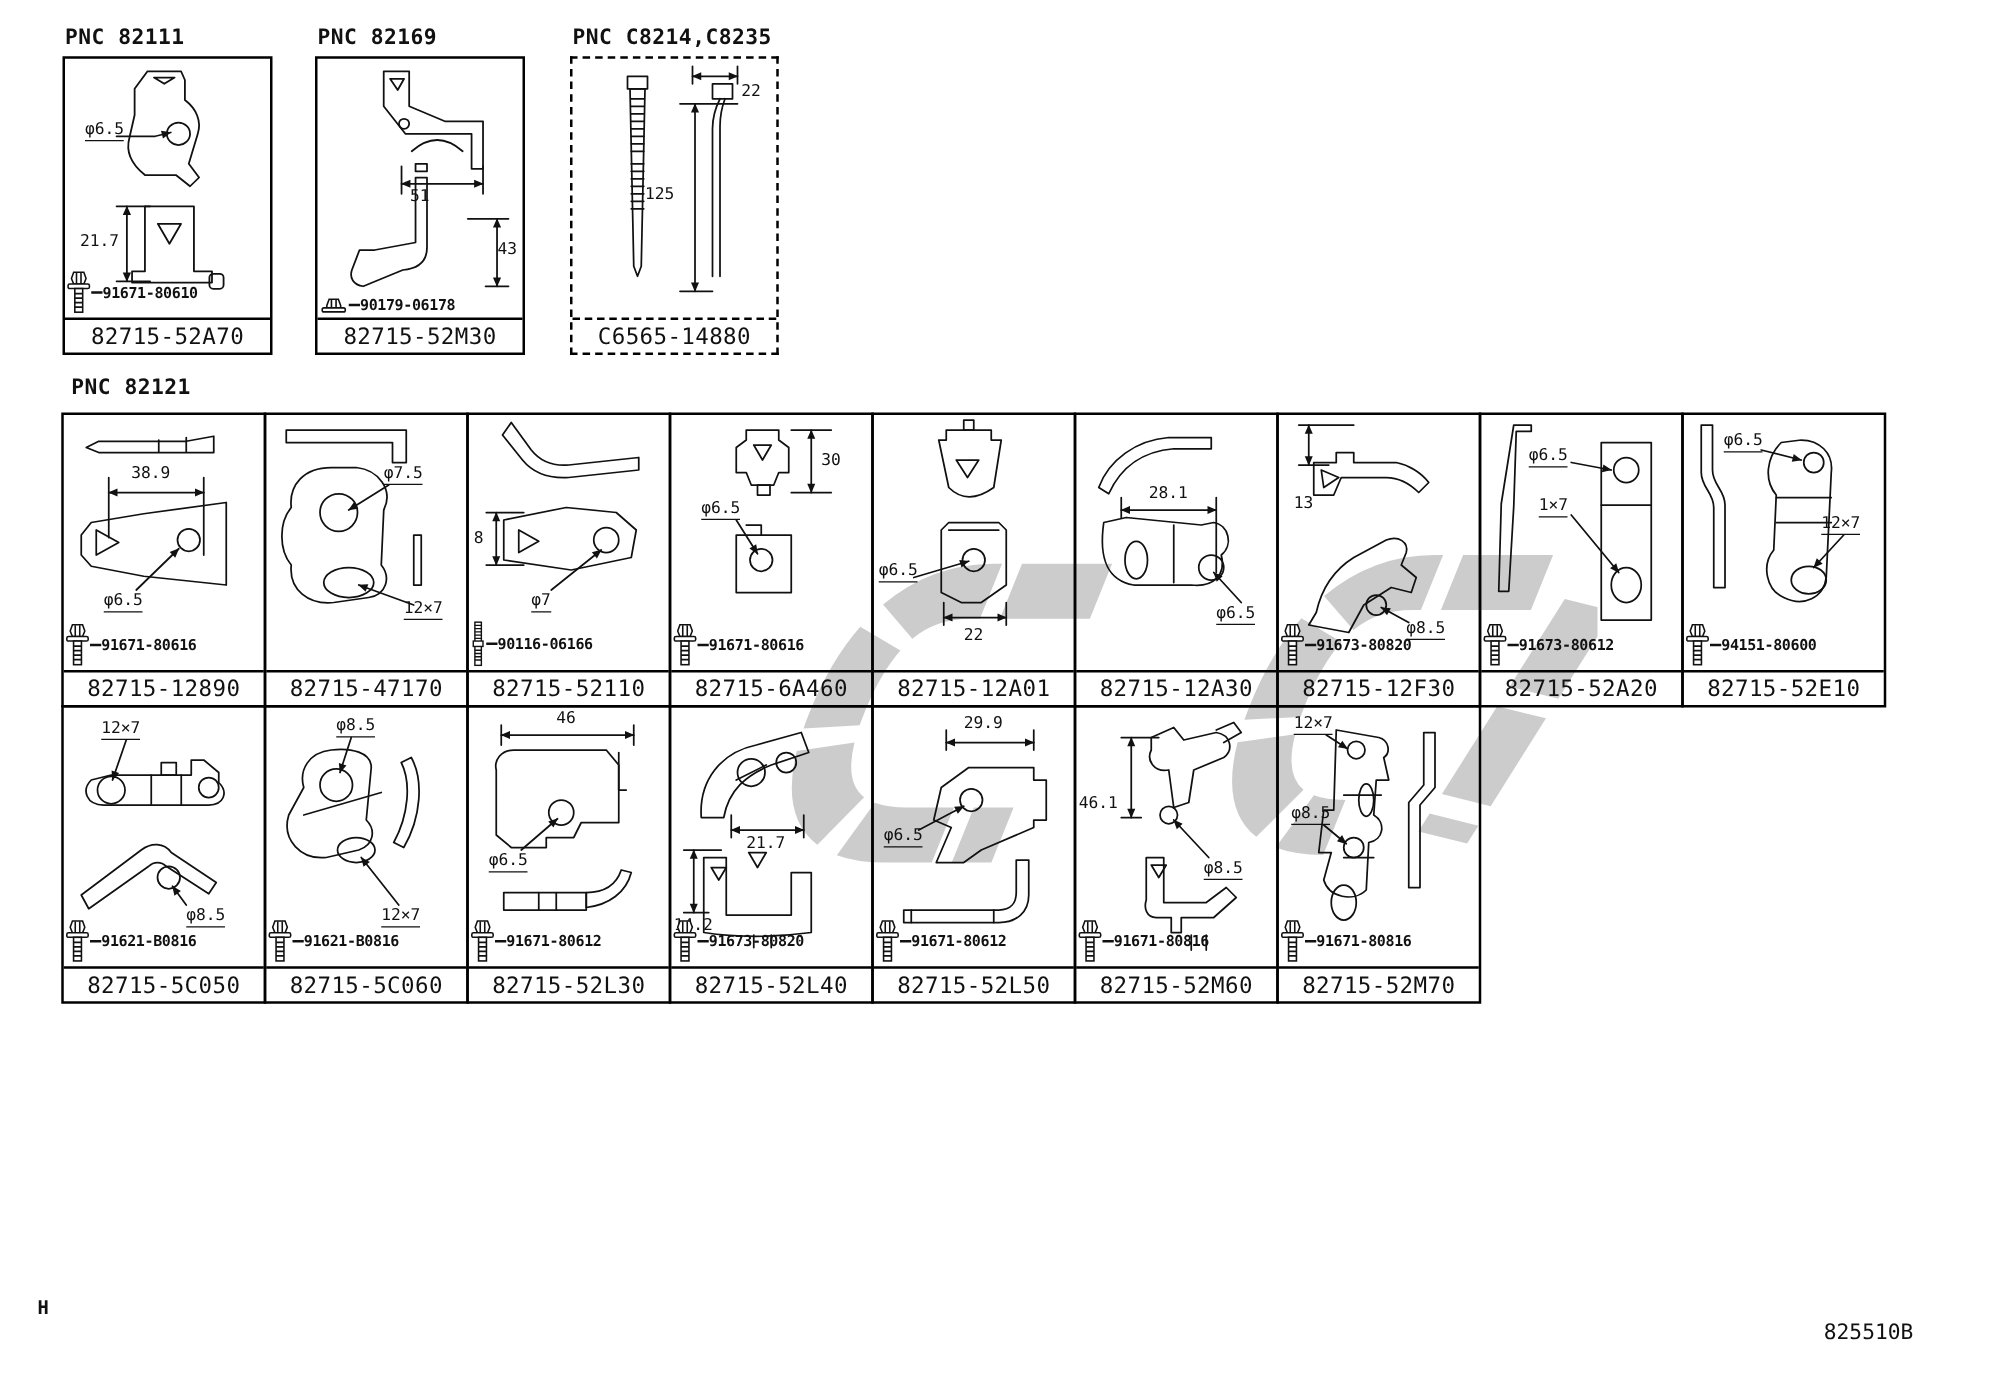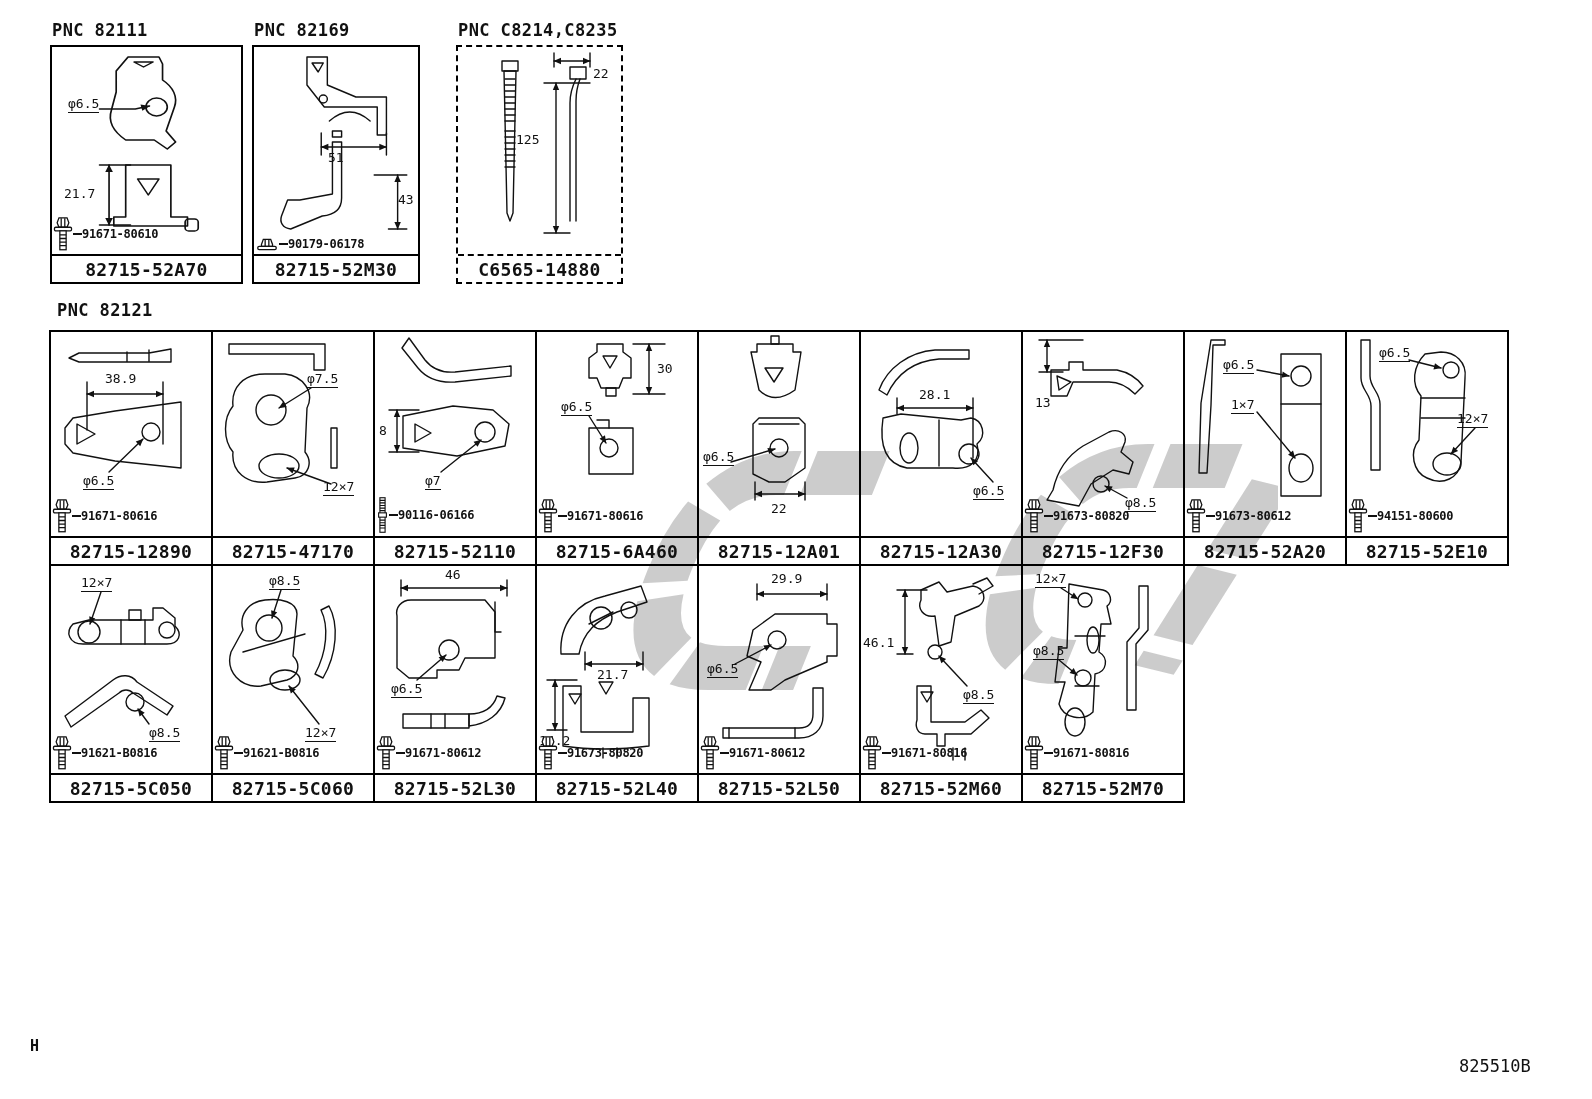--- a/index.html
+++ b/index.html
@@ -4,28 +4,28 @@
 <style>
   html,body{margin:0;padding:0}
   body{width:1592px;height:1099px;position:relative;background:#fff;
        font-family:"DejaVu Sans Mono",monospace;color:#111;overflow:hidden}
   .sheet{position:absolute;inset:0}
   svg.defs{position:absolute;width:0;height:0}
   .wm{position:absolute;left:468px;top:418px;z-index:0;pointer-events:none}
   .layer{position:absolute;inset:0;z-index:1}
   .pnc{font-weight:700;font-size:17px;letter-spacing:.4px;white-space:nowrap;margin:0 0 5px 2px}
   .tb{position:absolute;top:20px}
-  .tb1{left:50px;width:193px}
+  .tb1{left:50px;width:168px}
   .tb2{left:252px;width:168px}
   .tb3{left:456px;width:167px}
   .pbox{border:2px solid #000;box-sizing:border-box}
   .pbox.dashed{border-style:dashed}
   .pbox .draw{position:relative;height:207px}
   .pn{border-top:2px solid #000;height:26px;display:flex;align-items:center;justify-content:center;
-      font-weight:700;font-size:18px;letter-spacing:.3px;white-space:nowrap}
+      font-weight:400;font-size:18px;letter-spacing:.3px;white-space:nowrap}
   .pbox.dashed .pn{border-top-style:dashed}
   .gridlbl{position:absolute;left:55px;top:300px}
   .grid{position:absolute;left:49px;top:330px}
   .grow{display:flex}
   .cell{width:164px;border:2px solid #000;margin-left:-2px;box-sizing:border-box;background:transparent}
   .grow .cell:first-child{margin-left:0}
   .grow.r2 .cell{margin-top:-2px}
   .cell .draw{position:relative;height:204px}
   .grow.r2 .cell .draw{height:207px}
   .draw svg.bd{position:absolute;inset:0;width:100%;height:100%}
@@ -149,21 +149,21 @@
             <path d="M47,32 h10 M47,38 h10 M47,44 h10 M47,50 h10 M47,56 h10 M47,62 h10 M47,68 h10 M47,74 h10 M47,84 h10 M47,90 h10 M47,96 h10 M47,102 h10 M47,108 h10 M47,114 h10 M47,120 h10"></path>
             <rect x="112" y="20" width="16" height="12"></rect>
             <path d="M118,32 c-4,8 -6,14 -6,24 v118"></path>
             <path d="M122,32 c-3,8 -4,14 -4,22 v120"></path>
             <line x1="98" y1="36" x2="98" y2="186" marker-start="url(#ah)" marker-end="url(#ah)"></line>
             <path d="M86,36 h46 M86,186 h26"></path>
             <line x1="96" y1="14" x2="132" y2="14" marker-start="url(#ah)" marker-end="url(#ah)"></line>
             <path d="M96,6 v14 M132,6 v14"></path>
           </svg>
           <span class="dim" style="left:135px;top:20px">22</span>
-          <span class="dim" style="left:58px;top:86px">125</span>
+          <span class="dim" style="left:58px;top:102px">125</span>
         </div>
         <div class="pn">C6565-14880</div>
       </div>
     </div>
 
     <div class="pnc gridlbl">PNC 82121</div>
 
     <div class="grid">
 
       <div class="grow">

